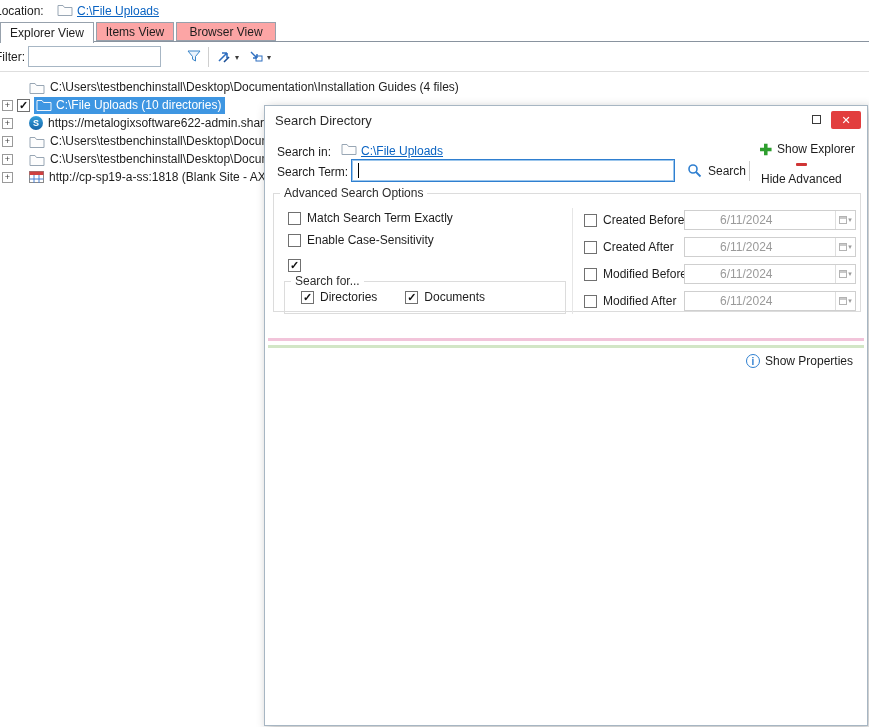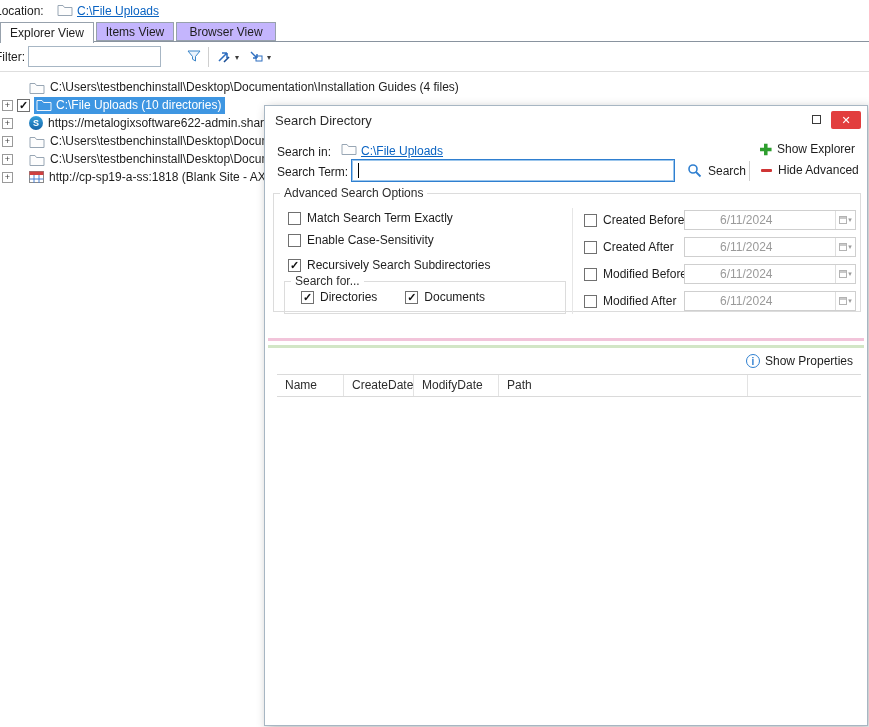--- a/index.html
+++ b/index.html
@@ -18,21 +18,21 @@
 
   
   #location-row { position:absolute; top:0; left:0; width:100%; height:22px; }
   #location-label { position:absolute; left:-5px; top:4px; }
   #location-folder { position:absolute; left:57px; top:3px; }
   #location-link { position:absolute; left:77px; top:4px; }
 
   
   #tabbar { position:absolute; top:21px; left:0; width:100%; height:21px; }
   .tab { position:absolute; top:1px; height:19px; display:flex; align-items:center; justify-content:center;
-         border:1px solid #97a1ac; background:#c4b5fd; cursor:pointer; }
+         border:1px solid #97a1ac; background:#fca5a5; cursor:pointer; }
   .tab.active { background:#fff; height:21px; border-bottom:none; z-index:2;text-align:center; }
   #tabline { position:absolute; top:41px; left:0; width:100%; height:1px; background:#89939f; }
 
   
   #filter-row { position:absolute; top:43px; left:0; width:100%; height:28px; }
   #filter-label { position:absolute; left:-5px; top:7px; }
   #filter-input { position:absolute; left:28px; top:3px; width:133px; height:21px;
                   border:1px solid #a7b6c4; font:12px "Liberation Sans",sans-serif; padding:0 4px; }
   .vsep { width:1px; background:#cfcfcf; display:inline-block; }
   .caret { font-size:8px; color:#3c3c3c; margin-left:1px; }
@@ -62,21 +62,21 @@
   #show-explorer { position:absolute; right:12px; top:36px; display:flex; align-items:center; gap:5px; cursor:pointer; }
   .green-plus { color:#2e9e2e; font-weight:bold; font-size:15px; line-height:13px; }
 
   #term-label { position:absolute; left:12px; top:59px; }
   #term-input { position:absolute; left:86px; top:53px; width:324px; height:23px;
                 border:1px solid #2f7fd0; box-shadow:inset 0 0 0 1px #9cc6ec; padding:0 5px;
                 font:12px "Liberation Sans",sans-serif; }
   #term-caret { position:absolute; left:93px; top:57px; width:1px; height:15px; background:#000; }
   #search-btn { position:absolute; left:422px; top:57px; display:flex; align-items:center; gap:6px; cursor:pointer; }
   #btn-sep { position:absolute; left:484px; top:55px; height:20px; }
-  #hide-advanced { position:absolute; left:496px; top:57px; display:flex; align-items:center; gap:6px; cursor:pointer; }
+  #hide-advanced { position:absolute; left:496px; top:57px; display:flex; align-items:center; gap:6px; cursor:pointer;flex-direction:column; }
   .red-minus { width:11px; height:3px; background:#cf3535; border-radius:1px; display:inline-block; }
 
   fieldset { position:absolute; border:1px solid #dcdcdc; }
   legend { padding:0 4px; margin-left:6px; color:#2d2d2d; font-size:12px; }
   #adv-group { left:8px; top:80px; width:588px; height:126px; }
   .cbrow { position:absolute; display:flex; align-items:center; gap:6px; height:16px; white-space:nowrap; }
   #adv-divider { position:absolute; left:298px; top:8px; height:106px; width:1px; background:#e6e6e6; }
   #searchfor-group { left:10px; top:74px; width:282px; height:40px; }
   #searchfor-row { position:absolute; left:16px; top:2px; display:flex; gap:28px; }
   .sf-opt { display:flex; align-items:center; gap:6px; }
@@ -259,21 +259,20 @@
       <span>Match Search Term Exactly</span>
     </div>
     <div class="cbrow" style="left:14px; top:32px;">
       <span class="cb"></span>
       <span>Enable Case-Sensitivity</span>
     </div>
     <div class="cbrow" style="left:14px; top:57px;">
       <span class="cb">
           <span class="mark">✓</span>
         </span>
-      <span>Recursively Search Subdirectories</span>
     </div>
 
     <fieldset id="searchfor-group">
       <legend>Search for...</legend>
       <div id="searchfor-row">
         <span class="sf-opt">
           <span class="cb">
               <span class="mark">✓</span>
             </span>
           <span>Directories</span>
@@ -339,21 +338,14 @@
   </fieldset>
 
   <div id="strip-pink"></div>
   <div id="strip-green"></div>
 
   <span id="show-props">
     <span class="info-icon">i</span>
     <span>Show Properties</span>
   </span>
 
-  <div id="results-header">
-    <span class="hcell" style="width:67px;">Name</span>
-    <span class="hcell" style="width:70px;">CreateDate</span>
-    <span class="hcell" style="width:85px;">ModifyDate</span>
-    <span class="hcell" style="width:249px;">Path</span>
-    <span class="hcell" style="flex:1; border-right:none;"></span>
-  </div>
 
 </div>
 
 </body></html>

